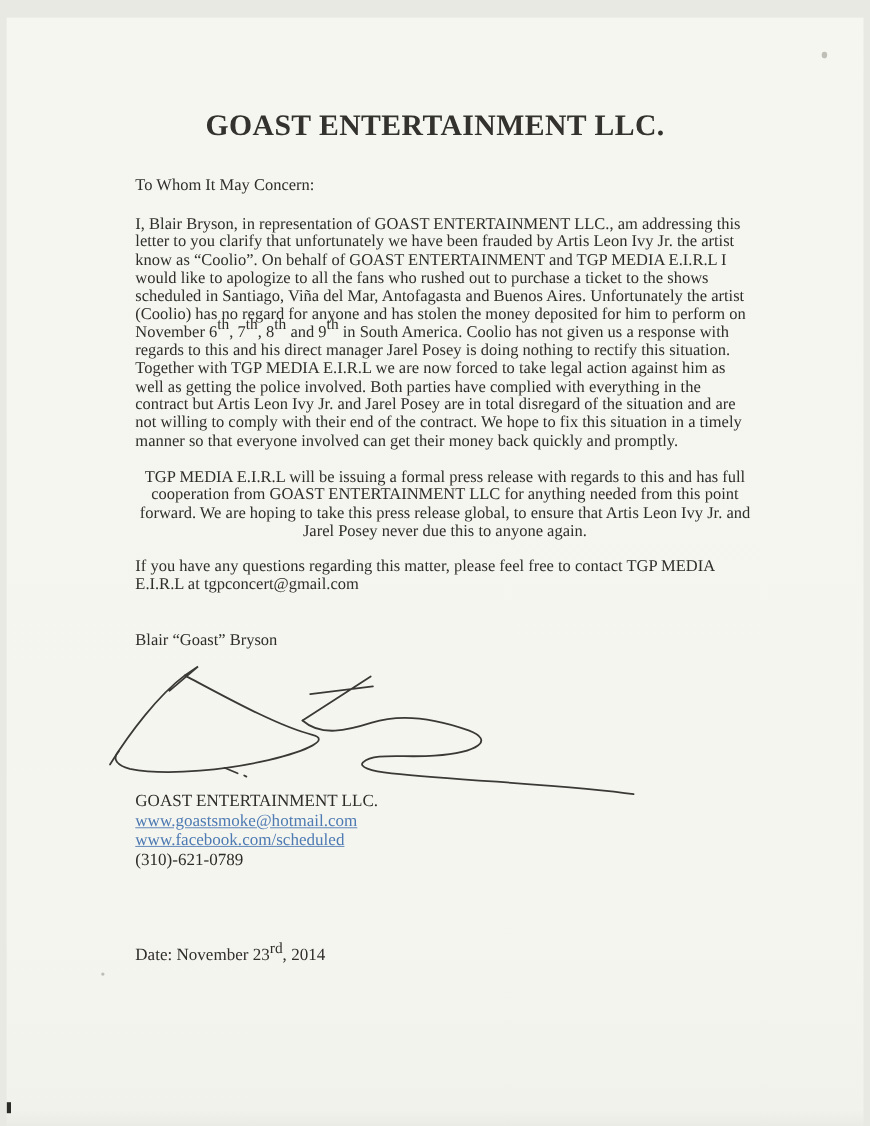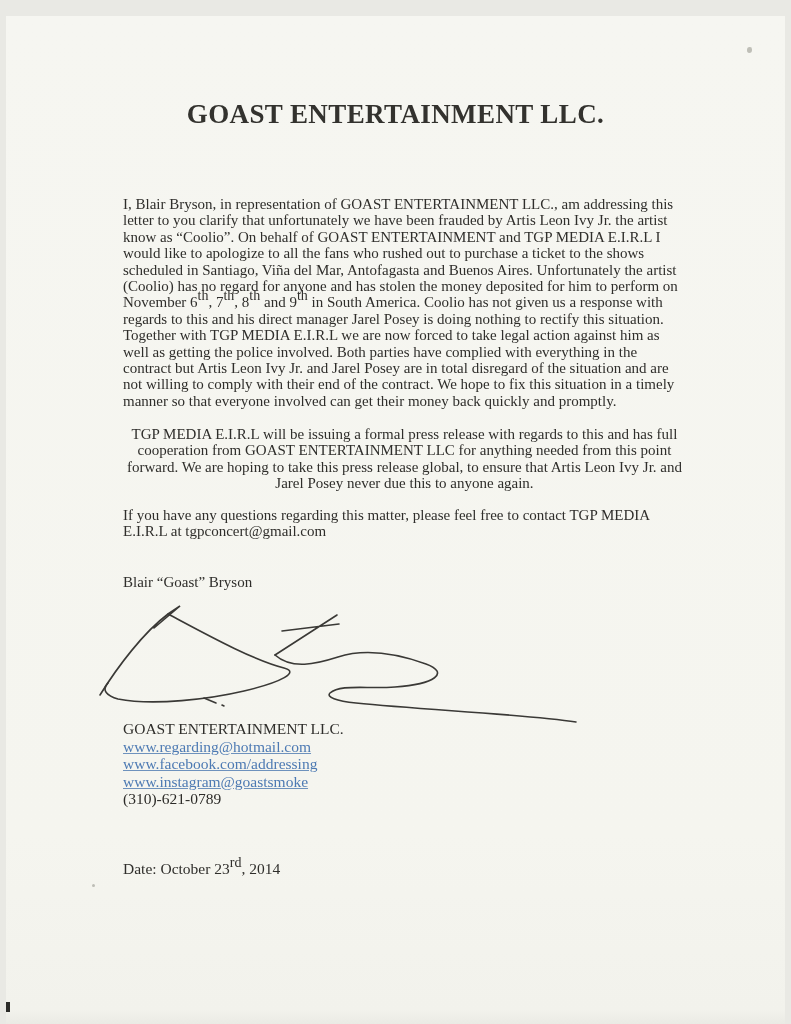--- a/index.html
+++ b/index.html
@@ -54,20 +54,21 @@
   .phone-line { color: #2c2b28; }
   .dateline { top: 845px; font-size: 15.5px; }
 </style>
 </head>
 <body>
 
 <div class="page">
 
   <div class="title">GOAST ENTERTAINMENT LLC.</div>
 
+  <div class="block salutation">To Whom It May Concern:</div>
 
   <div class="block para1"><span>I, Blair Bryson, in representation of GOAST ENTERTAINMENT LLC., am addressing this letter to you clarify that unfortunately we have been frauded by Artis Leon Ivy Jr. the artist know as “Coolio”. On behalf of GOAST ENTERTAINMENT and TGP MEDIA E.I.R.L I would like to apologize to all the fans who rushed out to purchase a ticket to the shows scheduled in Santiago, Viña del Mar, Antofagasta and Buenos Aires. Unfortunately the artist (Coolio) has no regard for anyone and has stolen the money deposited for him to perform on November 6</span><sup class="scan-sup">th</sup><span>, 7</span><sup class="scan-sup">th</sup><span>, 8</span><sup class="scan-sup">th</sup><span> and 9</span><sup class="scan-sup">th</sup><span> in South America. Coolio has not given us a response with regards to this and his direct manager Jarel Posey is doing nothing to rectify this situation. Together with TGP MEDIA E.I.R.L we are now forced to take legal action against him as well as getting the police involved. Both parties have complied with everything in the contract but Artis Leon Ivy Jr. and Jarel Posey are in total disregard of the situation and are not willing to comply with their end of the contract. We hope to fix this situation in a timely manner so that everyone involved can get their money back quickly and promptly.</span></div>
 
   <div class="block para2">TGP MEDIA E.I.R.L will be issuing a formal press release with regards to this and has full cooperation from GOAST ENTERTAINMENT LLC for anything needed from this point forward. We are hoping to take this press release global, to ensure that Artis Leon Ivy Jr. and Jarel Posey never due this to anyone again.</div>
 
   <div class="block para3">If you have any questions regarding this matter, please feel free to contact TGP MEDIA E.I.R.L at tgpconcert@gmail.com</div>
 
   <div class="block signer">Blair “Goast” Bryson</div>
 
   <div class="sig-wrap">
@@ -75,26 +76,25 @@
       <path d="M6,93 C24,64 50,30 74,12 L86,4 L60,26"></path>
       <path d="M74,12 C108,30 158,58 190,66 C206,70 188,80 150,89 C116,97 60,104 24,97 C13,94 7,88 14,81"></path>
       <path d="M245,22 L188,29 M243,13 L181,53"></path>
       <path d="M181,53 C198,68 222,62 244,55 C272,46 304,52 332,62 C356,71 341,82 301,85 C272,87 246,82 236,91 C232,95 242,99 262,101 C330,108 430,112 482,120"></path>
       <path d="M110,96 l12,5 m6,2 l2,1"></path>
     </svg>
   </div>
 
   <div class="block footer">
     <span class="company-line">GOAST ENTERTAINMENT LLC.</span>
-    <a class="link-line">www.regarding@hotmail.com</a>
-    <a class="link-line">www.facebook.com/addressing</a>
-    <a class="link-line">www.instagram@goastsmoke</a>
+    <a class="link-line">www.goastsmoke@hotmail.com</a>
+    <a class="link-line">www.facebook.com/scheduled</a>
     <span class="phone-line">(310)-621-0789</span>
   </div>
 
-  <div class="block dateline"><span>Date: October 23</span><sup class="scan-sup">rd</sup><span>, 2014</span></div>
+  <div class="block dateline"><span>Date: November 23</span><sup class="scan-sup">rd</sup><span>, 2014</span></div>
 
   <div class="speck"></div>
   <div class="speck2"></div>
   <div class="scan-tick"></div>
   <div class="scan-edge-bottom"></div>
 
 </div>
 
 </body></html>

